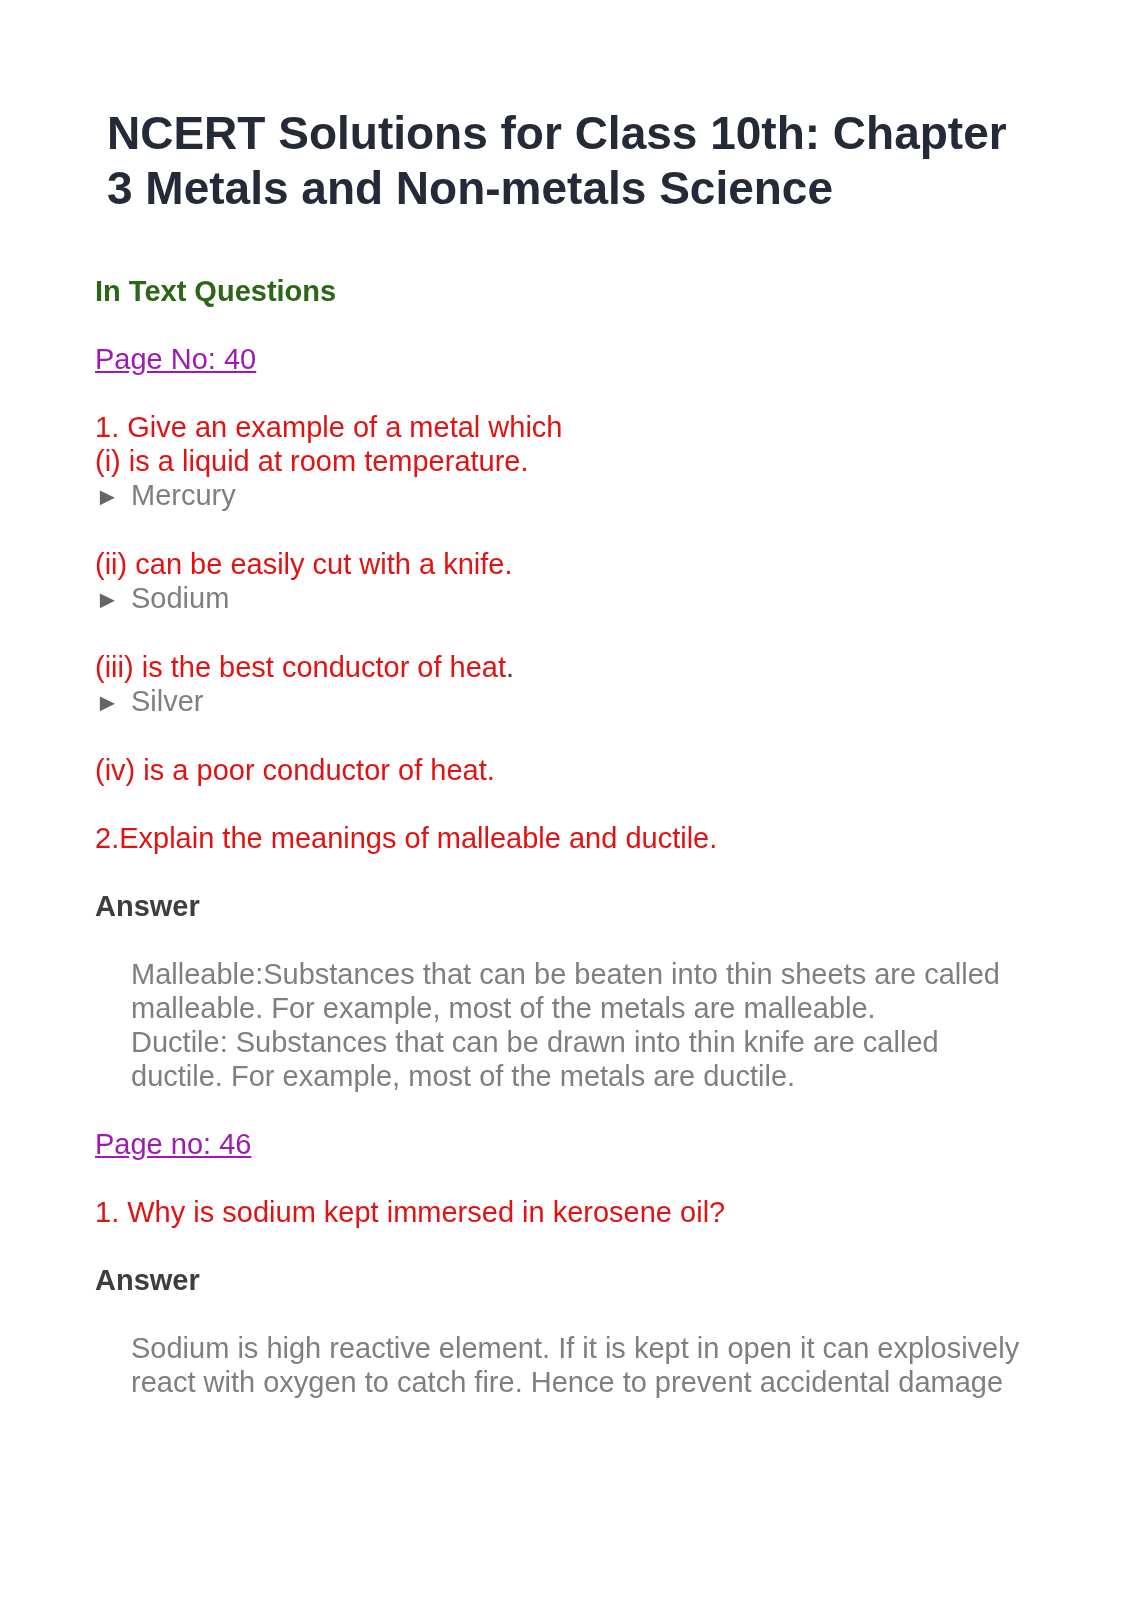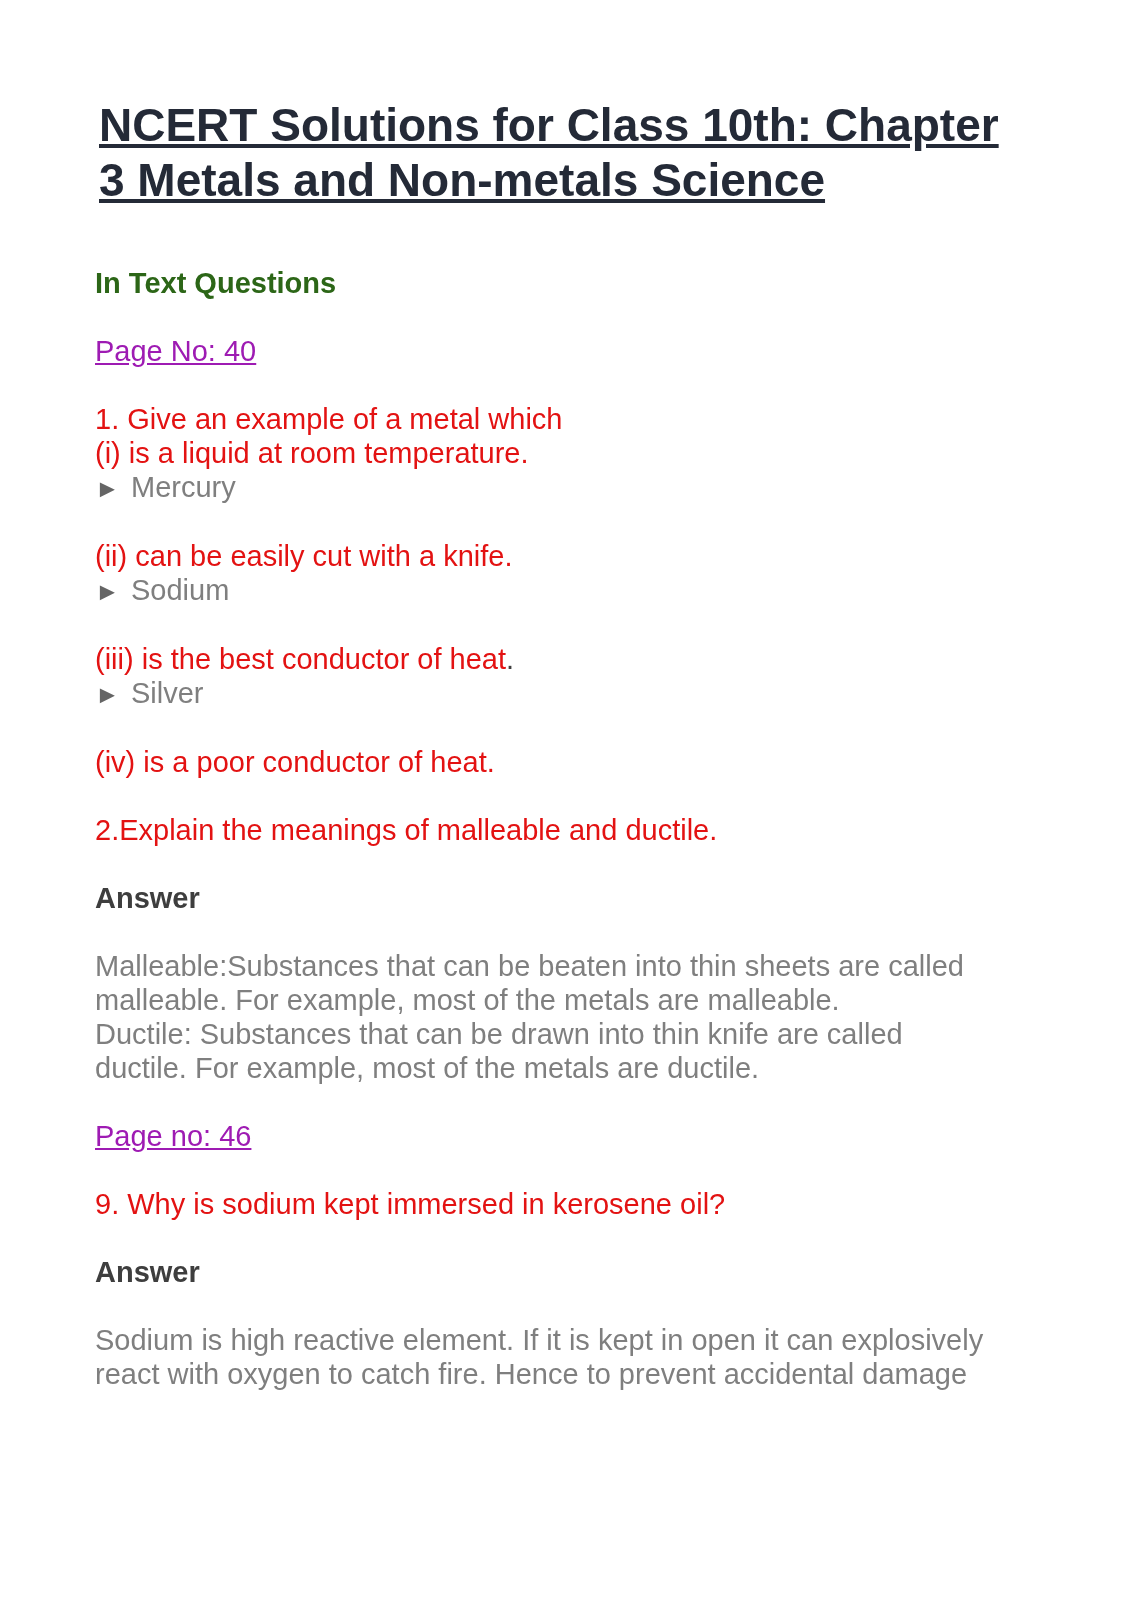--- a/index.html
+++ b/index.html
@@ -10,26 +10,25 @@
     background: #ffffff;
     overflow: hidden;
   }
   .page {
     width: 100%;
     height: 100%;
     padding: 94px 40px 0 95px;
     font-family: "Liberation Sans", "DejaVu Sans", sans-serif;
   }
   .doc-title {
-    margin: 4px;
+    margin: 12px;
     font-size: 46px;
     line-height: 55px;
     font-weight: 700;
     color: #242a37;
-    text-decoration: underline;
   }
   .doc-title .t-line { display: block; }
   .sec-heading {
     margin: 58px 0 0;
     font-size: 29px;
     line-height: 34px;
     font-weight: 700;
     color: #2c6617;
   }
   .block {
@@ -40,21 +39,21 @@
   .page-label { color: #9e1bb3; text-decoration: underline; }
   .q-line { display: block; color: #e31212; }
   .a-line { display: block; color: #7f7f7f; }
   .arrow-icon {
     color: #656565;
     font-size: 25px;
     display: inline-block;
     width: 36px;
   }
   .answer-label { font-weight: 700; color: #3e3e3e; }
-  .body-par { color: #7f7f7f; }
+  .body-par { color: #7f7f7f; margin-left: 36px; }
   .body-par .p-line { display: block; }
   .dark { color: #3e3e3e; }
 </style>
 </head>
 <body>
 
 <div class="page">
 
   <h1 class="doc-title">
     <span class="t-line">NCERT Solutions for Class 10th: Chapter</span>
@@ -94,21 +93,21 @@
   <div class="block body-par">
     <span class="p-line">Malleable:Substances that can be beaten into thin sheets are called</span>
     <span class="p-line">malleable. For example, most of the metals are malleable.</span>
     <span class="p-line">Ductile: Substances that can be drawn into thin knife are called</span>
     <span class="p-line">ductile. For example, most of the metals are ductile.</span>
   </div>
 
   <p class="block page-label">Page no: 46</p>
 
   <div class="block">
-    <span class="q-line">9. Why is sodium kept immersed in kerosene oil?</span>
+    <span class="q-line">1. Why is sodium kept immersed in kerosene oil?</span>
   </div>
 
   <p class="block answer-label">Answer</p>
 
   <div class="block body-par">
     <span class="p-line">Sodium is high reactive element. If it is kept in open it can explosively</span>
     <span class="p-line">react with oxygen to catch fire. Hence to prevent accidental damage</span>
   </div>
 
 </div>

